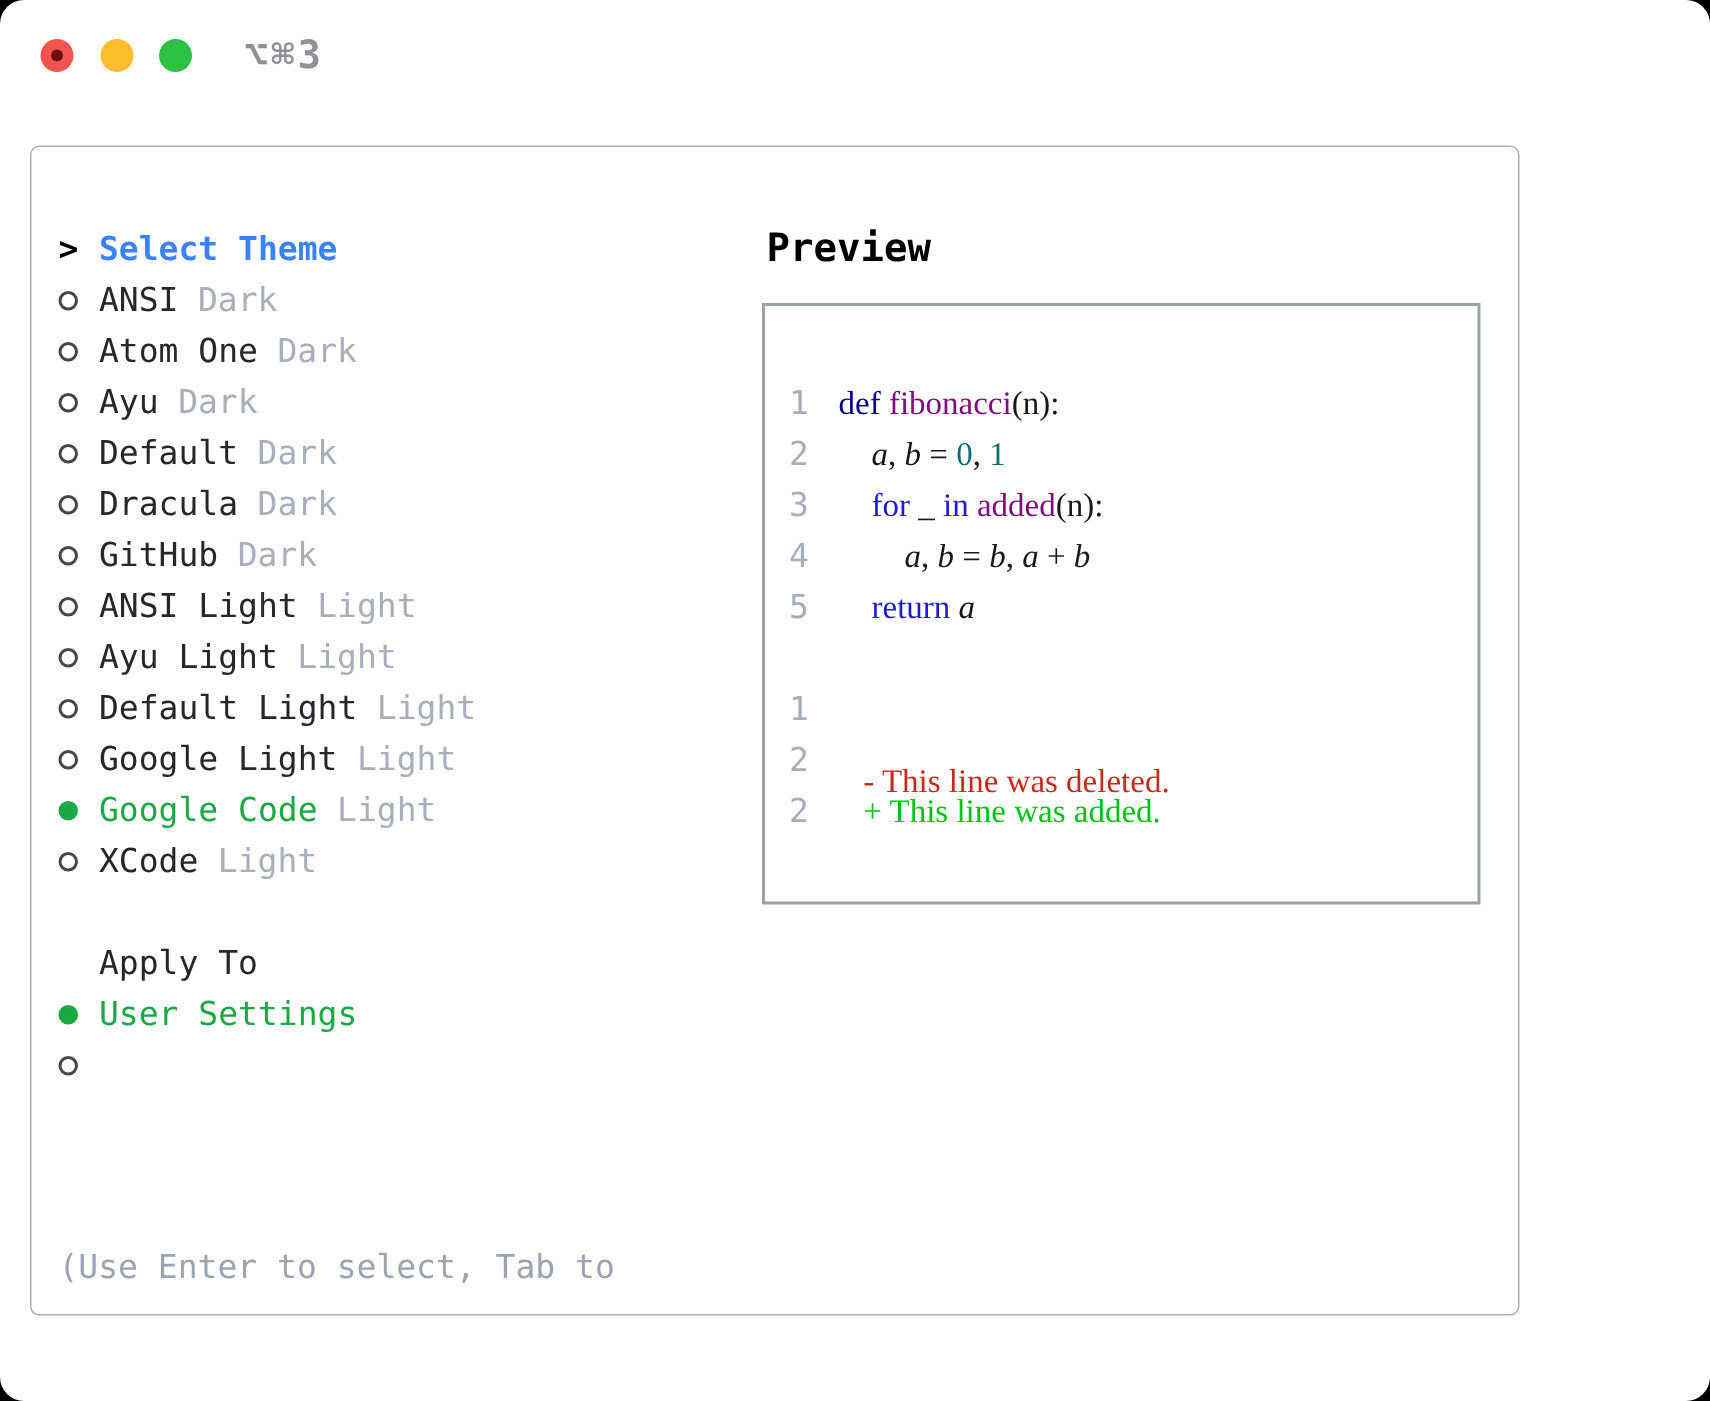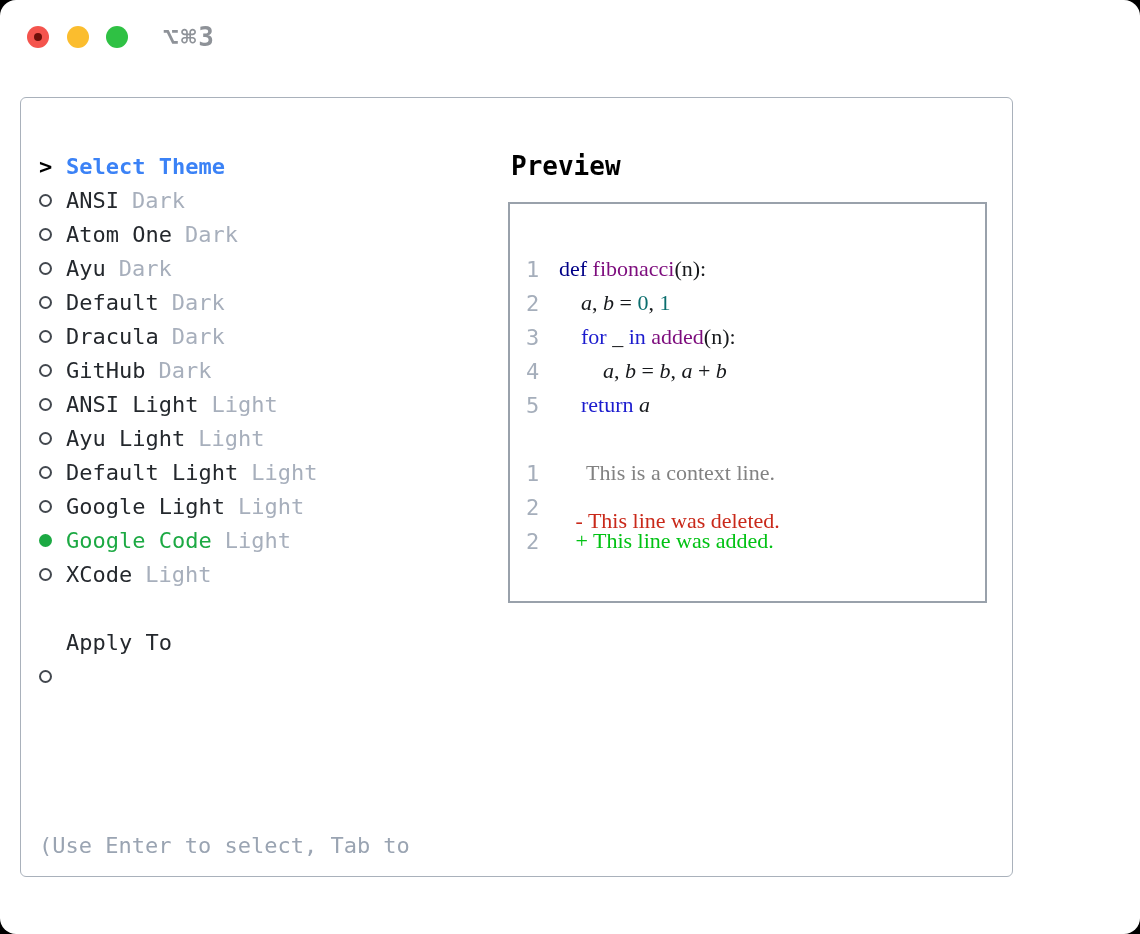--- a/index.html
+++ b/index.html
@@ -161,20 +161,24 @@
         </div>
 
       <div class="spacer-row"></div>
 
       <div class="row">
         <span class="marker"></span>
         <span class="name">Apply To</span>
       </div>
 
       <div>
+          <div class="row selected">
+    <span class="marker"><span class="circle"></span></span>
+    <span class="name">User Settings</span>
+  </div>
           <div class="row">
     <span class="marker"><span class="circle"></span></span>
   </div>
         </div>
     </div>
 
     <div class="footer">
       <div>(Use Enter to select, Tab to</div>
       <div>change focus)</div>
     </div>
@@ -200,21 +204,20 @@
     <span class="code-text"><span class="tok plain">        </span><span class="tok var">a</span><span class="tok plain">, </span><span class="tok var">b</span><span class="tok plain"> = </span><span class="tok var">b</span><span class="tok plain">, </span><span class="tok var">a</span><span class="tok plain"> + </span><span class="tok var">b</span></span>
   </div>
           <div class="code-line">
     <span class="ln">5</span>
     <span class="code-text"><span class="tok plain">    </span><span class="tok kw2">return</span><span class="tok plain"> </span><span class="tok var">a</span></span>
   </div>
         </div>
       <div class="diff-block">
           <div class="code-line">
     <span class="ln">1</span>
-    <span class="code-text context">     This is a context line.</span>
   </div>
           <div class="code-line">
     <span class="ln">2</span>
     <span class="code-text deleted">   - This line was deleted.</span>
   </div>
           <div class="code-line">
     <span class="ln">2</span>
     <span class="code-text added">   + This line was added.</span>
   </div>
         </div>

